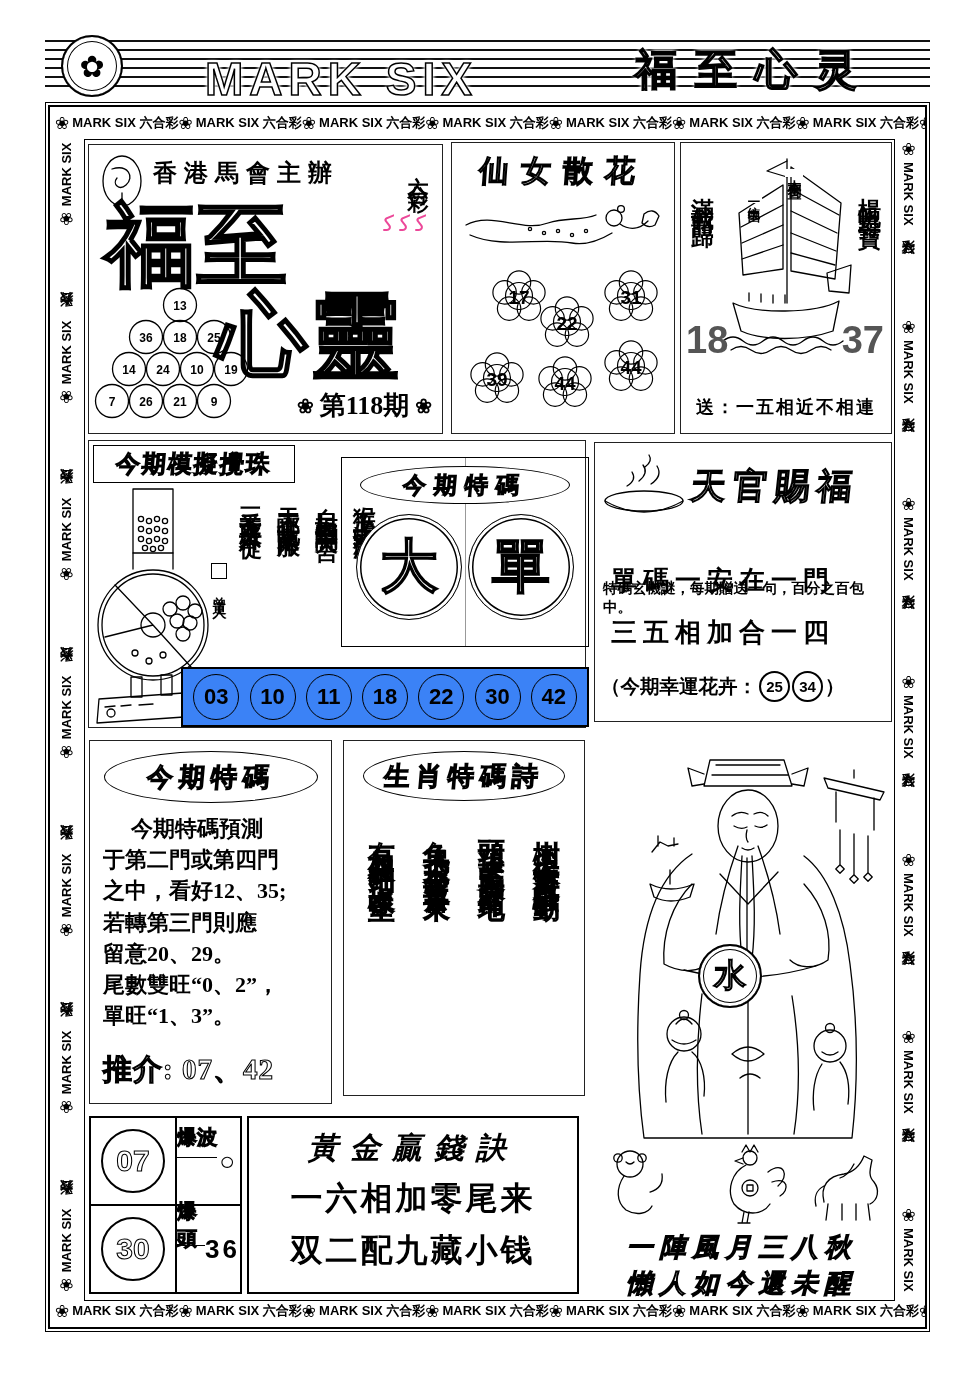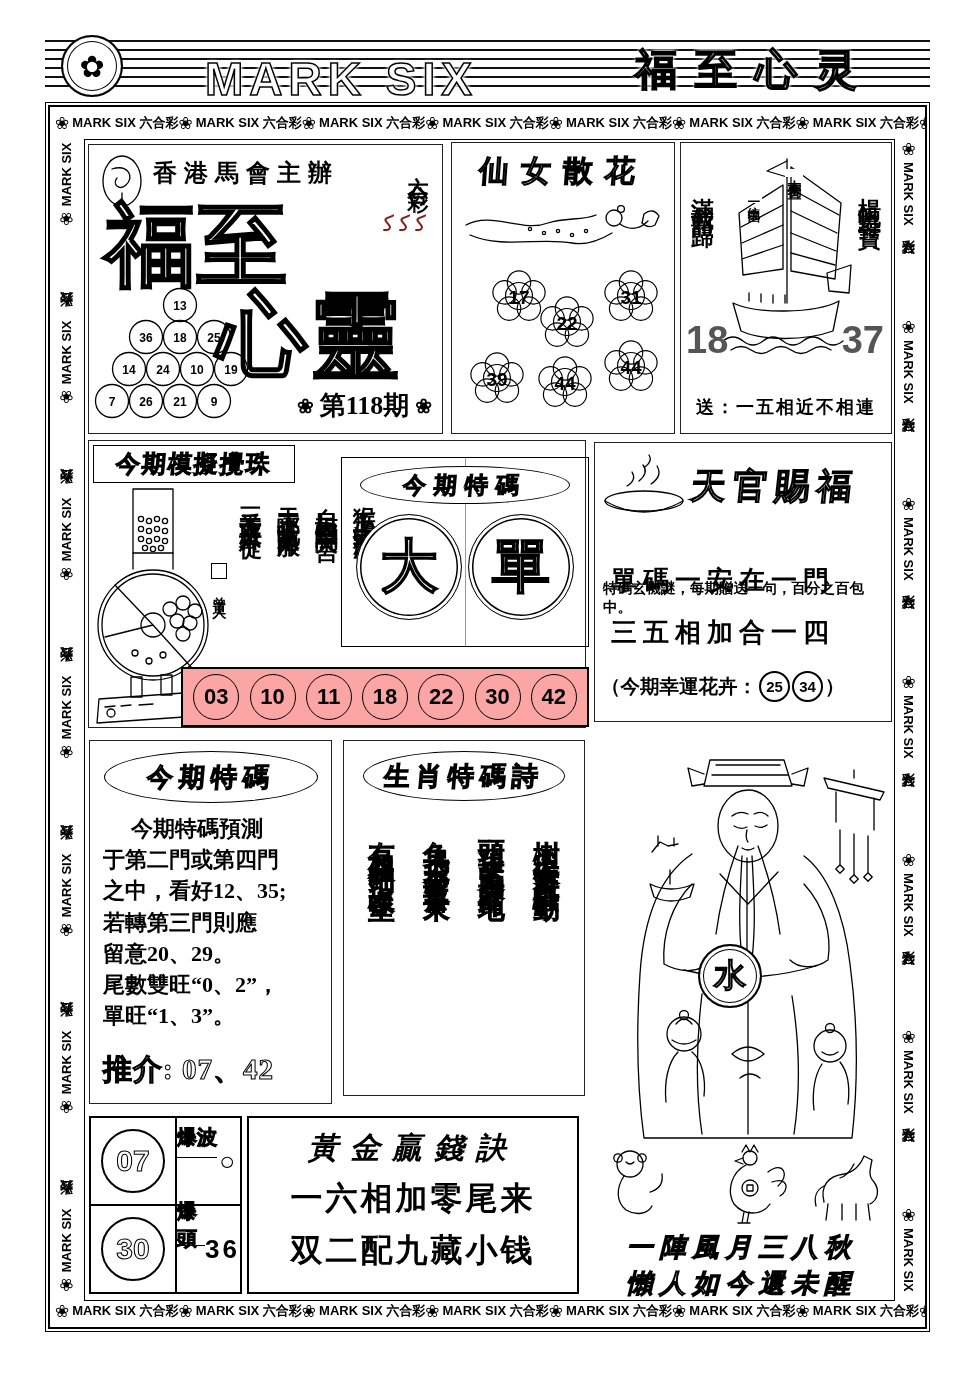--- a/index.html
+++ b/index.html
@@ -36,21 +36,21 @@
   .strip-left .bu{transform:rotate(180deg);}
   
   .content{position:absolute;left:34px;top:32px;width:811px;height:1162px;border:1px solid #000;box-sizing:border-box;background:#fff;}
   .box{position:absolute;border:1.5px solid #222;box-sizing:border-box;background:#fff;}
   
   #box-issue{left:3px;top:4px;width:355px;height:290px;padding-left:38px;}
   .organizer{left:64px;top:12px;font-weight:700;font-size:24px;letter-spacing:7px;}
   .lottery-vert{right:10px;top:14px;writing-mode:vertical-rl;font-weight:700;font-size:21px;letter-spacing:8px;}
   .big1{left:16px;top:56px;font-weight:900;font-size:90px;line-height:1;letter-spacing:2px;}
   .big2{left:128px;top:146px;font-weight:900;font-size:90px;line-height:1;letter-spacing:2px;}
-  .swirls{right:16px;top:66px;font-size:22px;color:#7f1d1d;letter-spacing:4px;}
+  .swirls{right:16px;top:66px;font-size:22px;color:#ec4899;letter-spacing:4px;}
   .ballpile{left:2px;bottom:2px;}
   .ballpile text{fill:#000;stroke:none;font:700 12px "Liberation Sans",sans-serif;text-anchor:middle;}
   .issue-line{right:10px;bottom:10px;font-weight:700;font-size:26px;display:flex;align-items:center;gap:6px;}
   .issue-line .bflower{font-size:20px;}
   
   #box-fairy{left:366px;top:2px;width:224px;height:292px;}
   .fairy-title{left:0;top:8px;width:100%;text-align:center;font-weight:900;font-size:30px;letter-spacing:12px;transform:skewX(-4deg);}
   .fnum{position:absolute;width:54px;height:54px;}
   .fnum svg{position:absolute;inset:0;}
   .fnum b{position:absolute;inset:0;display:flex;align-items:center;justify-content:center;font:700 19px "Liberation Sans",sans-serif;padding-top:3px;}
@@ -68,21 +68,21 @@
   .sigbox{display:block;width:14px;height:14px;border:1.5px solid #000;margin:0 auto 5px;}
   .sigtext{writing-mode:vertical-rl;font-weight:700;font-size:14px;letter-spacing:4px;}
   .poem{left:146px;top:48px;display:flex;gap:7px;}
   .pcol{writing-mode:vertical-rl;font-weight:700;font-size:23px;letter-spacing:5px;}
   .special-box{left:252px;top:16px;width:246px;height:188px;border:1.5px solid #000;}
   .special-box::after{content:"";position:absolute;left:50%;top:0;bottom:0;width:1px;background:#999;}
   .pill{position:absolute;left:18px;top:8px;width:208px;height:36px;border:1.5px solid #000;border-radius:50%;display:flex;align-items:center;justify-content:center;background:#fff;z-index:2;}
   .pill span{font-weight:900;font-size:23px;letter-spacing:8px;transform:skewX(-5deg);}
   .bigcirc{position:absolute;top:56px;width:104px;height:104px;border:1.5px solid #000;border-radius:50%;display:flex;align-items:center;justify-content:center;background:#fff;box-shadow:inset 0 0 0 3px #fff,inset 0 0 0 4.5px #000;z-index:2;}
   .bigcirc span{font-weight:900;font-size:58px;}
-  .numstrip{left:92px;top:226px;width:404px;height:56px;border:2px solid #000;display:flex;align-items:center;justify-content:space-evenly;background:#fca5a5;}
+  .numstrip{left:92px;top:226px;width:404px;height:56px;border:2px solid #000;display:flex;align-items:center;justify-content:space-evenly;background:#3b82f6;}
   .ncirc{width:44px;height:44px;border:1.5px solid #000;border-radius:50%;display:flex;align-items:center;justify-content:center;font:700 22px "Liberation Sans",sans-serif;}
   
   #blessing-box{left:509px;top:302px;width:298px;height:280px;border:1.5px solid #222;}
   .bl-title{left:96px;top:20px;font-weight:900;font-size:35px;letter-spacing:7px;transform:skewX(-6deg);}
   .bl-intro{left:8px;top:88px;width:284px;font-weight:700;font-size:14.5px;margin-top:48px;}
   .bl-line{left:16px;font-weight:700;font-size:26px;letter-spacing:6px;}
   .bl-lucky{left:6px;top:228px;font-weight:700;font-size:19.5px;display:flex;align-items:center;gap:2px;}
   .lnum{width:27px;height:27px;border:2px solid #000;border-radius:50%;display:inline-flex;align-items:center;justify-content:center;font:700 15px "Liberation Sans",sans-serif;}
   
   #prediction-box{left:4px;top:600px;width:243px;height:364px;}

